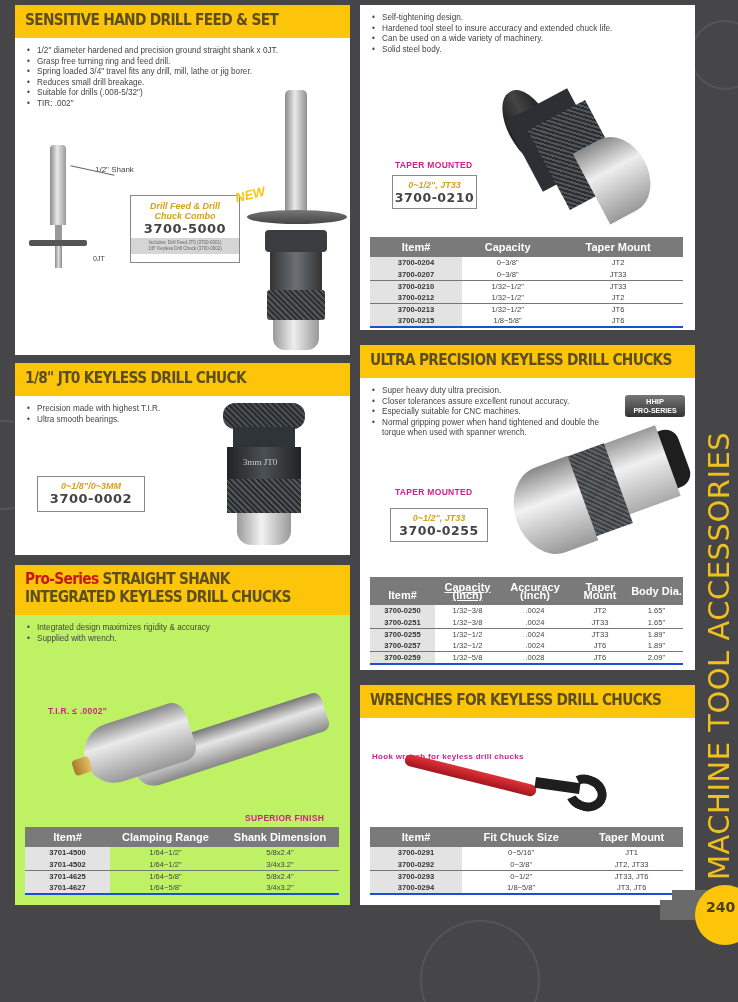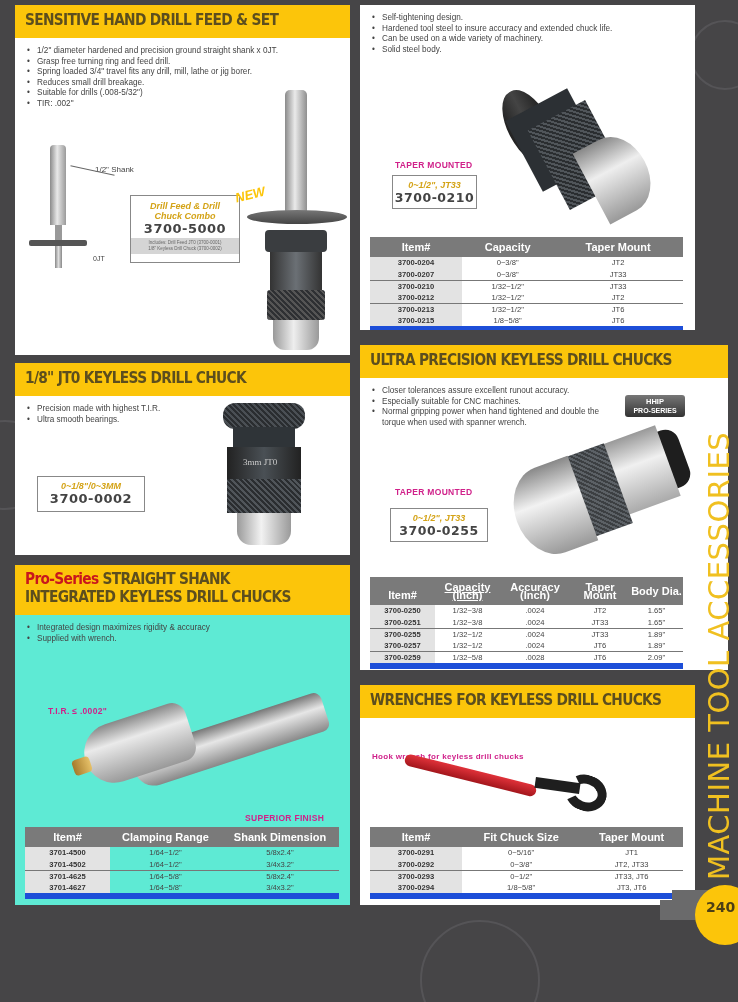--- a/index.html
+++ b/index.html
@@ -12,21 +12,21 @@
     overflow: hidden;
   }
   .bg-gear {
     position: absolute; border: 2px solid #555457; border-radius: 50%;
   }
   .panel {
     position: absolute;
     background: #ffffff;
     overflow: hidden;
   }
-  .panel.cream { background: #5eead4; }
+  .panel.cream { background: #bef264; }
   .panel-header {
     background: #fcc50a;
     height: 33px;
     padding: 6px 10px 0 10px;
     font-family: "DejaVu Sans", sans-serif;
     font-weight: bold;
     font-size: 16px;
     letter-spacing: -0.8px;
     color: #5c4e1e;
     transform-origin: left;
@@ -77,21 +77,21 @@
     font-size: 7.6px;
     color: #444;
   }
   table.spec th {
     background: #7a7a7a; color: #fff; font-weight: bold; font-size: 11px;
     padding: 6px 0; line-height: 8px;
   }
   table.spec td { text-align: center; padding: 1px 0; height: 11.5px; }
   table.spec td.item { background: #e3e3e3; font-weight: bold; color: #333; }
   table.spec tr.sep td { border-top: 1px solid #777; }
-  table.spec tr.last td { border-bottom: 6px solid #1d4ed8; }
+  table.spec tr.last td { border-bottom: 2px solid #1d4ed8; }
   .side-title {
     position: absolute;
     left: 702px; top: 880px;
     transform: rotate(-90deg);
     transform-origin: left top;
     color: #f0c020;
     font-family: "DejaVu Sans", sans-serif;
     font-size: 29px;
     font-weight: normal;
     letter-spacing: 0.5px;
@@ -283,23 +283,24 @@
       </tr>
       <tr class="last">
         <td class="item">3700-0215</td>
         <td>1/8~5/8"</td>
         <td>JT6</td>
       </tr>
     </tbody>
   </table>
 </div>
 
-<div class="panel" style="left:360px;top:345px;width:368px;height:325px;">
+<div class="panel" style="left:360px;top:345px;width:335px;height:325px;">
   <div class="panel-header"><span class="cond">ULTRA PRECISION KEYLESS DRILL CHUCKS</span></div>
   <ul class="bullets">
+    <li>Super heavy duty ultra precision.</li>
     <li>Closer tolerances assure excellent runout accuracy.</li>
     <li>Especially suitable for CNC machines.</li>
     <li style="width:235px;">Normal gripping power when hand tightened and double the torque when used with spanner wrench.</li>
   </ul>
   <div class="shape" style="left:265px;top:50px;width:60px;height:22px;background:linear-gradient(180deg,#777,#333);border-radius:3px;text-align:center;color:#fff;font-weight:bold;line-height:9px;padding-top:2px;">
     <div style="font-size:7.5px;">HHIP</div>
     <div style="font-size:7px;">PRO-SERIES</div>
   </div>
   <span class="pink-label" style="left:35px;top:118px;">TAPER MOUNTED</span>
   <div>

